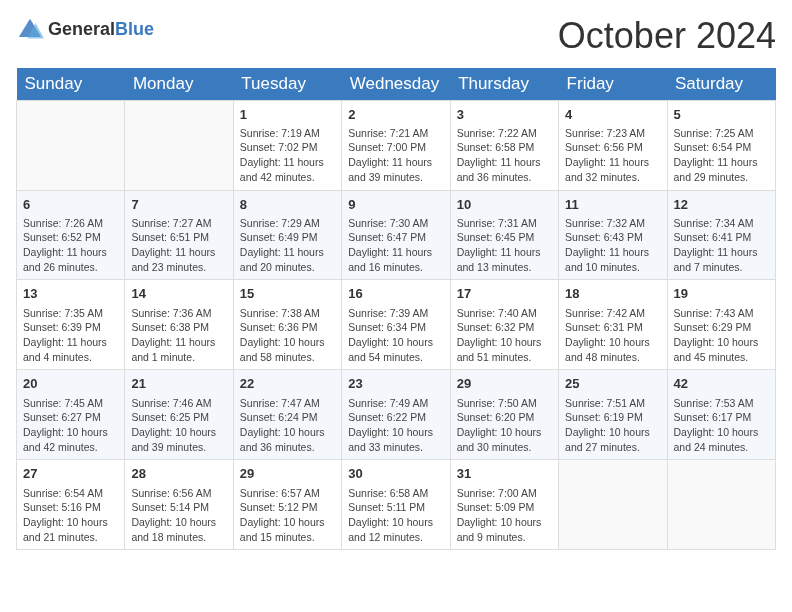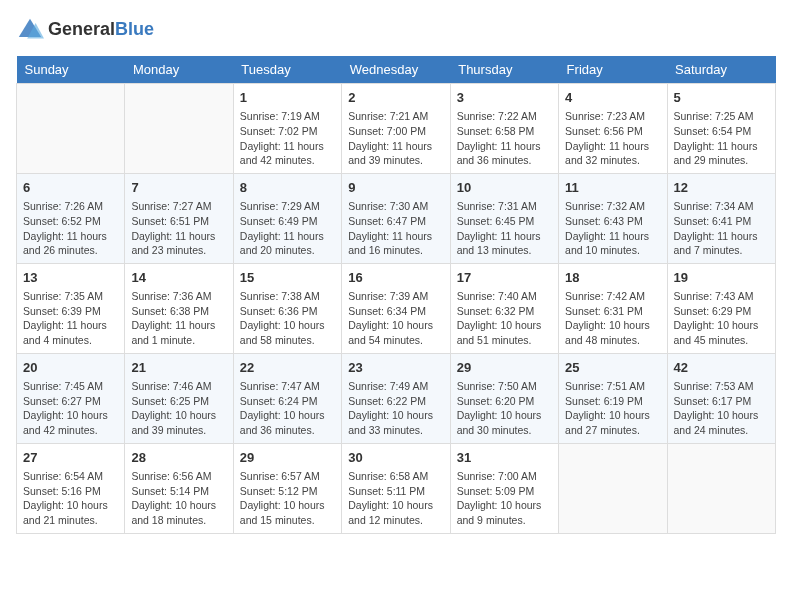--- a/index.html
+++ b/index.html
@@ -53,21 +53,21 @@
     table {
       width: 100%;
       border-collapse: collapse;
       font-size: 11px;
     }
     thead tr th {
       background-color: #3a7abf;
       color: #fff;
       text-align: left;
       padding: 6px 8px;
-      font-size: 13px;
+      font-size: 17px;
       font-weight: normal;
     }
     tbody tr td {
       border: 1px solid #ddd;
       vertical-align: top;
       padding: 5px 6px;
       height: 88px;
       width: 108px;
       color: #333;
       line-height: 1.4;
@@ -105,20 +105,21 @@
       <polygon points="28,10 40,32 16,32" fill="#5aaae0" opacity="0.6"></polygon>
     </svg>
     <div>
       <div style="display:flex; align-items:baseline; gap:0;">
         <span class="logo-text-general">General</span>
           <span class="logo-text-blue">Blue</span>
       </div>
     </div>
   </div>
   <div class="title-section">
+    <div class="month-title">October 2024</div>
   </div>
 </div>
 
 <table>
   <thead>
     <tr>
     <th>Sunday</th>
         <th>Monday</th>
         <th>Tuesday</th>
         <th>Wednesday</th>

